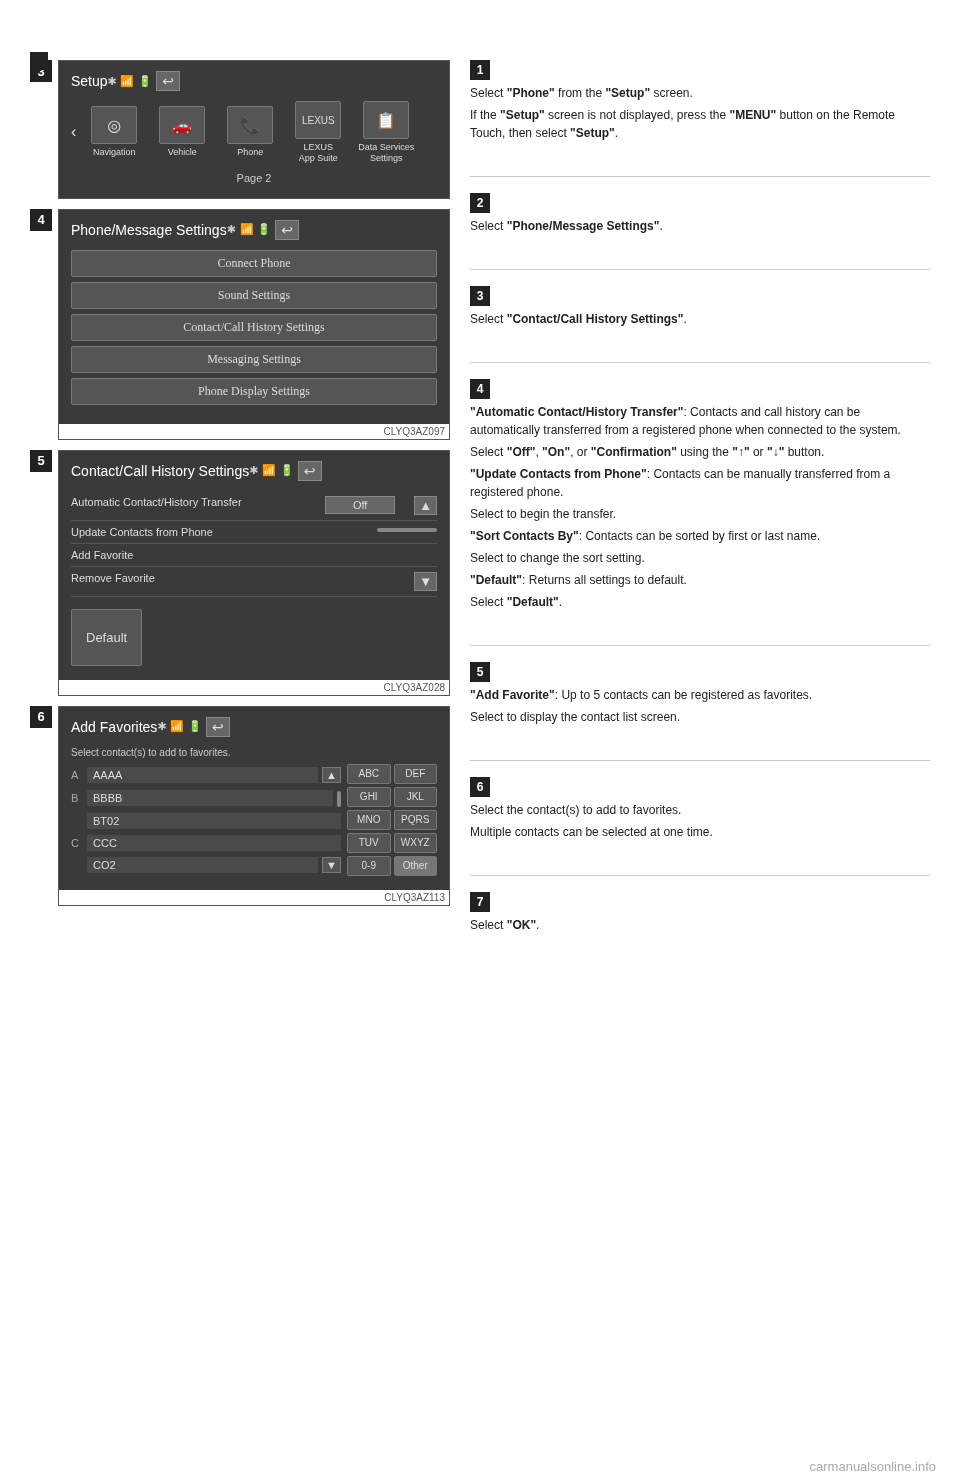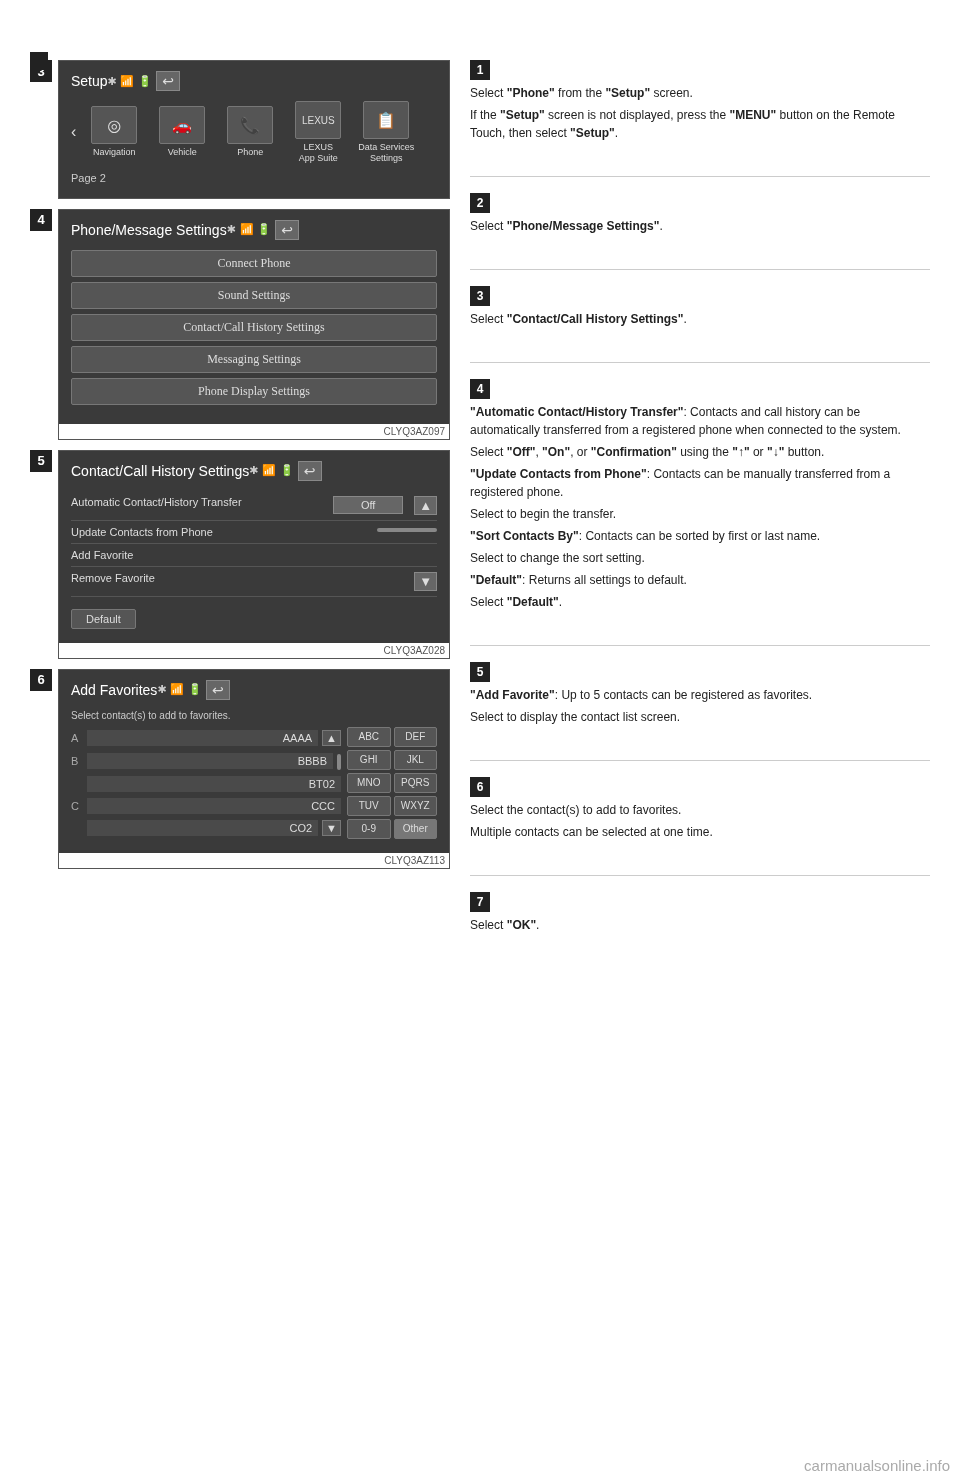--- a/index.html
+++ b/index.html
@@ -151,21 +151,21 @@
       line-height: 1.2;
     }
 
     .nav-arrow {
       color: #ddd;
       font-size: 16px;
       padding-right: 4px;
     }
 
     .page-label {
-      text-align: left;
+      text-align: center;
       color: #ccc;
       font-size: 11px;
       margin-top: 8px;
     }
 
     
     .menu-button {
       display: block;
       width: 100%;
       background: #555;
@@ -216,22 +216,22 @@
       font-size: 13px;
       background: #666;
       border: 1px solid #888;
       padding: 1px 4px;
     }
 
     .default-btn {
       background: #555;
       border: 1px solid #777;
       color: #ddd;
-      font-size: 11px;
-      padding: 3px 14px;
+      font-size: 13px;
+      padding: 20px 14px;
       margin-top: 6px;
       border-radius: 2px;
       display: inline-block;
       text-align: center;
     }
 
     .update-bar {
       background: #888;
       height: 4px;
       border-radius: 2px;
@@ -256,21 +256,20 @@
       gap: 4px;
       padding: 3px 0;
     }
 
     .contact-name {
       color: #ddd;
       font-size: 11px;
       flex: 1;
       background: #4a4a4a;
       padding: 2px 6px;
-      text-align: right;
     }
 
     .contact-arrow {
       color: #ddd;
       font-size: 11px;
       background: #555;
       border: 1px solid #777;
       padding: 1px 3px;
     }
 
@@ -341,22 +340,22 @@
     .right-section-header {
       display: flex;
       align-items: flex-start;
       gap: 6px;
       margin-bottom: 4px;
     }
 
     .watermark {
       position: absolute;
       bottom: 10px;
-      right: 10px;
-      font-size: 15px;
+      right: 24px;
+      font-size: 13px;
       color: #aaa;
       margin-left: 44px;
     }
   </style>
 </head>
 <body>
 
 <div class="page-container">
 
   <div class="left-column">
@@ -440,21 +439,21 @@
             <div class="screen-icons">
               <span>✱</span>
               <span>📶</span>
               <span>🔋</span>
               <span class="back-icon">↩</span>
             </div>
           </div>
 
           <div class="settings-row">
             <span class="settings-label">Automatic Contact/History Transfer</span>
-            <div style="display:flex;align-items:center;gap:11px;">
+            <div style="display:flex;align-items:center;gap:19px;">
               <span class="settings-value">Off</span>
               <span class="settings-arrow-up">▲</span>
             </div>
           </div>
 
           <div class="settings-row">
             <span class="settings-label">Update Contacts from Phone</span>
             <div class="update-bar" style="width:60px;"></div>
           </div>
 

